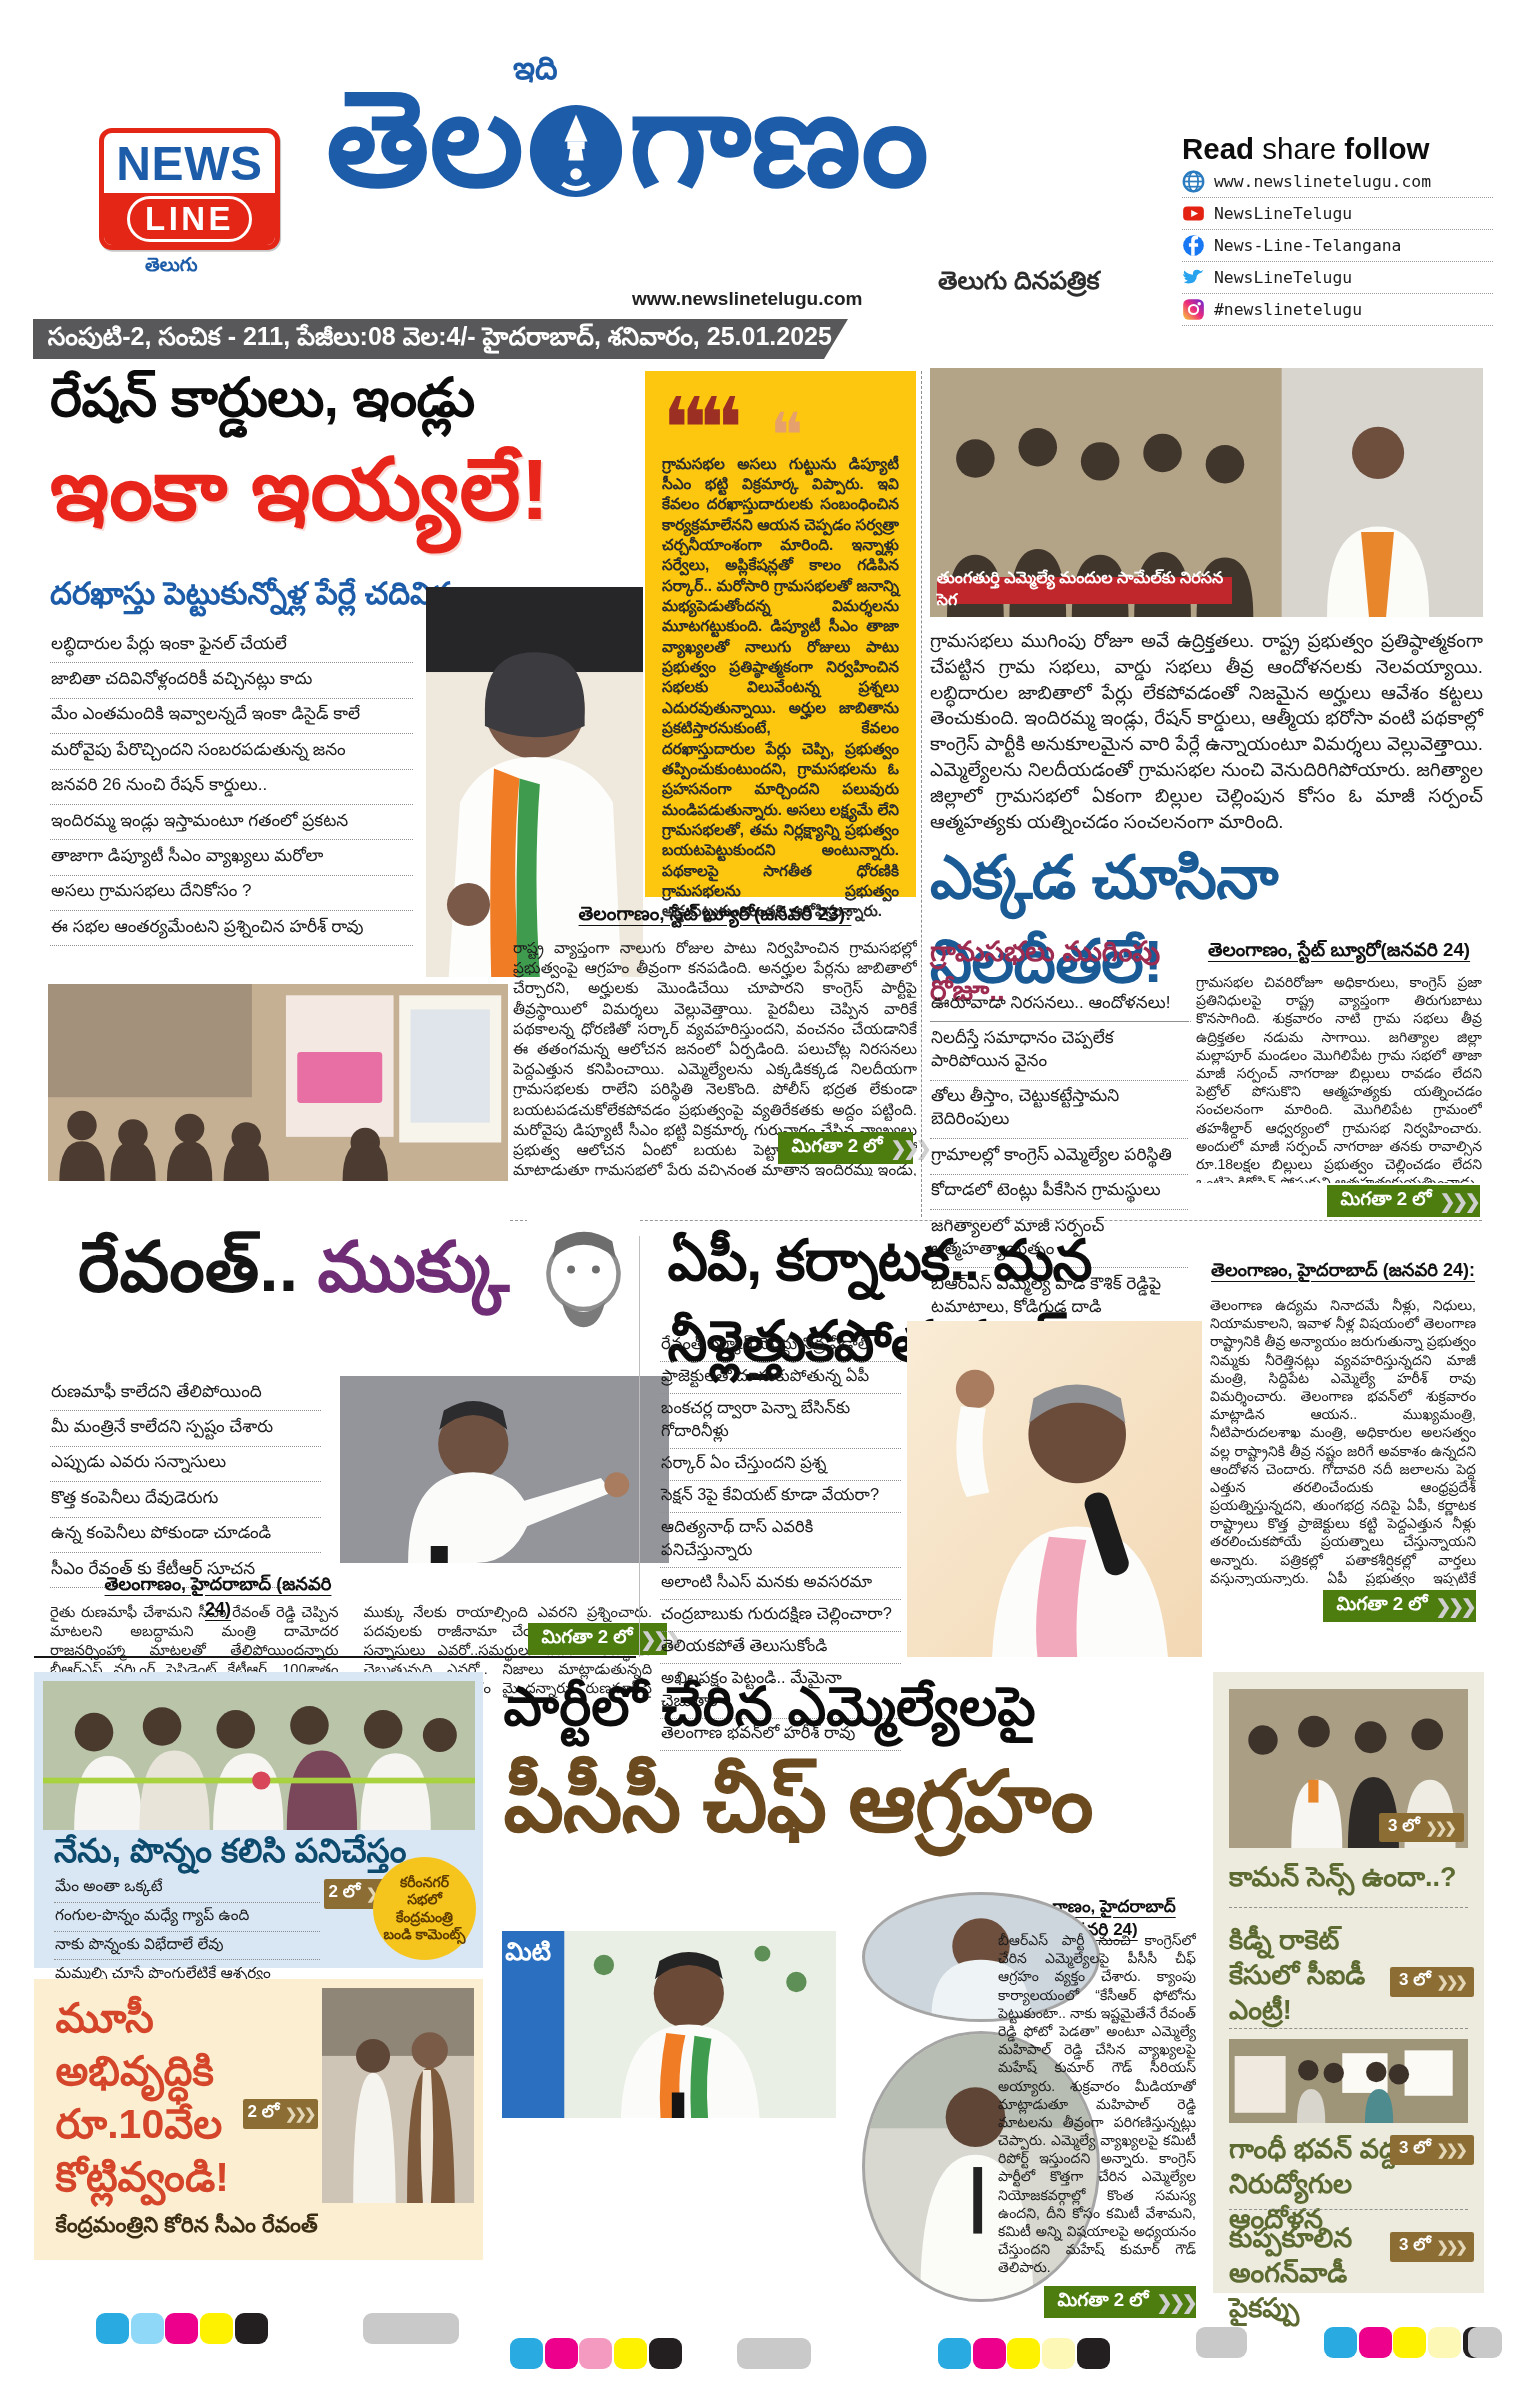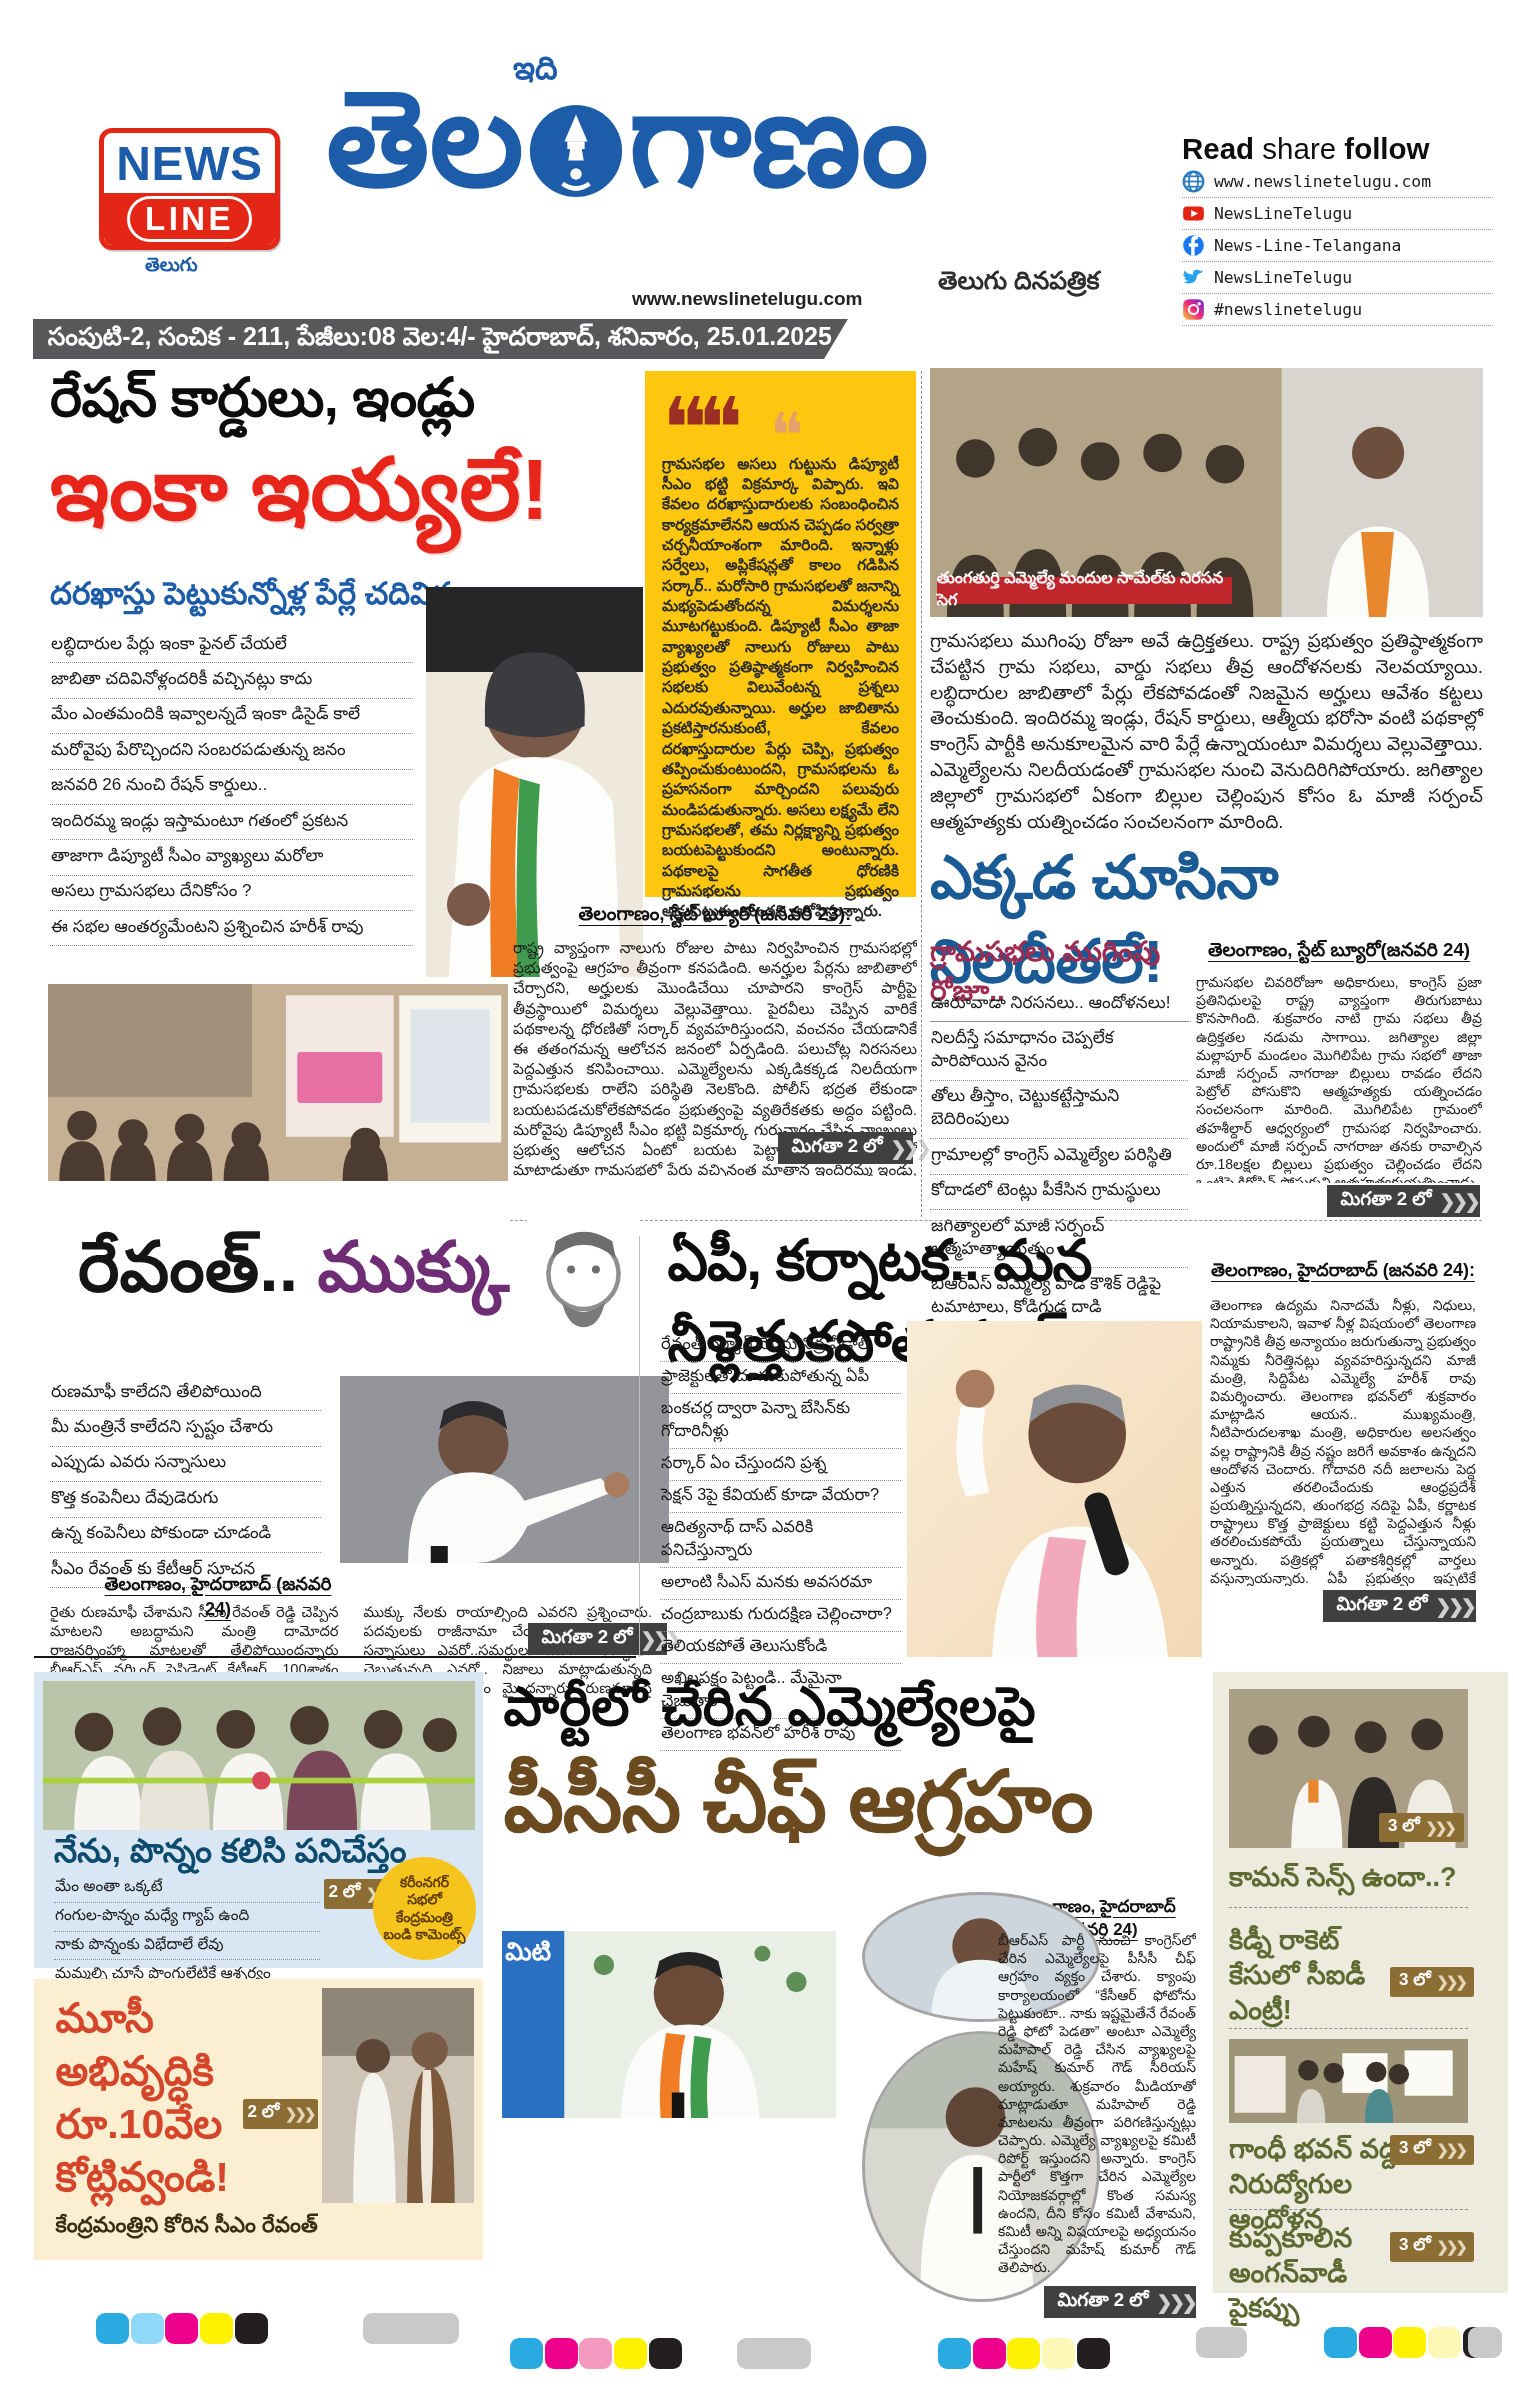--- a/index.html
+++ b/index.html
@@ -30,21 +30,21 @@
               font-family:"DejaVu Sans Mono",monospace;font-size:16.4px;color:#1c1c1c;}
   .sicon{width:23px;height:23px;flex:0 0 23px;}
   .issue-bar{left:33px;top:319px;width:815px;height:40px;background:#58585a;color:#fff;
              display:flex;align-items:center;padding-left:14.7px;font-size:25px;font-weight:bold;
              clip-path:polygon(0 0,100% 0,calc(100% - 24px) 100%,0 100%);}
 
   
   .dotted > div{border-bottom:1.7px dotted #8f8f8f;padding:5.7px 1.1px;color:#1a1a1a;}
   .byline{font-weight:bold;text-decoration:underline;text-underline-offset:5.1px;color:#111;}
   .bodytxt{text-align:justify;color:#1d1d1d;}
-  .more-badge{background:#404040;color:#fff;display:flex;align-items:center;font-weight:bold;
+  .more-badge{background:#4d7c0f;color:#fff;display:flex;align-items:center;font-weight:bold;
               padding:0 8px 0 4.5px;height:32px;}
   .more-badge::before{content:"";width:8px;height:21.5px;background:#7c7c7c;margin-right:9px;}
   .more-badge .lbl{font-size:18.7px;white-space:nowrap;}
   .more-badge::after{content:"❯❯❯";color:#cfcfcf;font-size:19px;margin-left:8px;letter-spacing:-3.4px;}
   .pg-badge{background:#8c6d33;color:#fff;display:flex;align-items:center;justify-content:center;
             font-weight:bold;font-size:17px;gap:5.7px;border-radius:2.3px;}
   .pg-badge::after{content:"❯❯❯";color:#e4d7b8;font-size:14.7px;letter-spacing:-2.8px;}
   .dashline{border-top:1.7px dashed #979797;}
   .ph{position:absolute;overflow:hidden;background:#b6ad9f;}
   .ph svg{display:block;width:100%;height:100%;}
@@ -118,21 +118,21 @@
   .mu-sub{left:21.5px;top:234px;font-size:21.5px;font-weight:bold;color:#3a2d14;}
   .pcc{left:499px;top:1675px;width:700px;height:652px;}
   .pc-kicker{left:4.5px;top:0;font-size:54px;font-weight:bold;color:#0c0c0c;}
   .pc-head{left:4.5px;top:78px;font-size:85px;font-weight:bold;color:#6b4a1f;letter-spacing:-1.1px;}
   .pc-byline{left:499px;top:222px;width:198px;font-size:17px;text-align:center;}
   .pc-bullets{left:5.7px;top:454px;width:334px;font-size:17px;}
   .pc-body{left:499px;top:256px;width:198px;height:343px;font-size:14px;line-height:1.3;overflow:hidden;}
   .pc-more{left:545px;top:611px;width:152px;}
   .oval{border-radius:50%;border:3.4px solid #a5a5a5;}
   .pc-overlay{position:absolute;left:3.4px;top:5.7px;color:#fff;font-weight:bold;font-size:25px;}
-  .sidebar{left:1213px;top:1672px;width:295px;height:621px;background:#ecebdd;}
+  .sidebar{left:1213px;top:1672px;width:271px;height:621px;background:#ecebdd;}
   .sb-h{font-size:27px;font-weight:bold;color:#5d6b33;line-height:1.3;}
   .sb-badge{width:84px;height:29.5px;}
   .sb-dash{border-top:1.7px dashed #8f8f8f;}
 
   
   .marks span{display:inline-block;width:33px;height:31px;border-radius:9px;margin-right:1.7px;}
   .gbar{height:31px;border-radius:9px;background:#c9c9c9;}
   .c-cy{background:#29abe2;} .c-lcy{background:#8fd8f8;} .c-mg{background:#ec008c;}
   .c-ye{background:#fff200;} .c-bk{background:#231f20;} .c-pk{background:#f49ac1;} .c-py{background:#fdf8b5;}
 </style>

